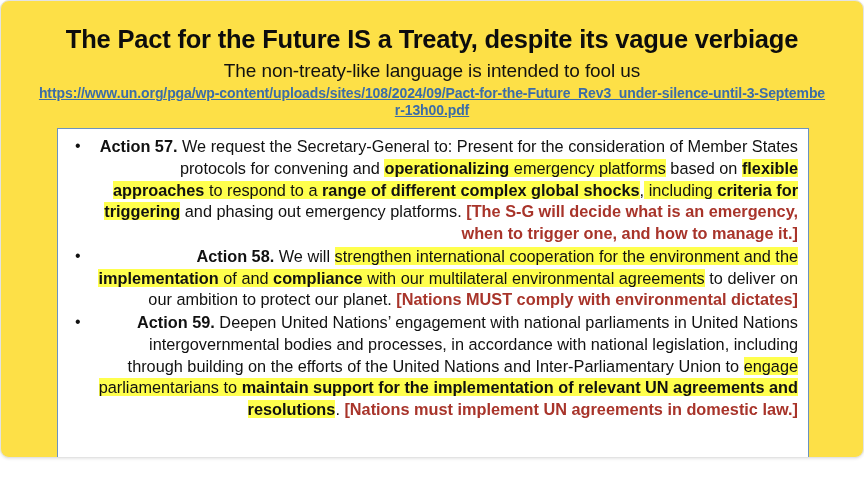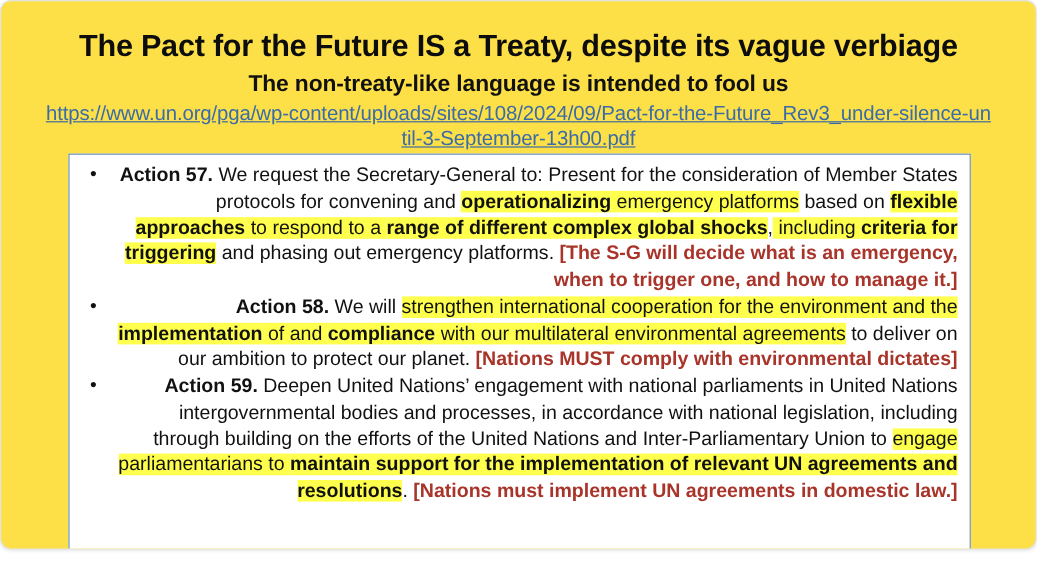--- a/index.html
+++ b/index.html
@@ -35,32 +35,32 @@
   .slide-title {
     font-size: 25.5px;
     font-weight: bold;
     color: #0d0d0d;
     letter-spacing: -0.2px;
     line-height: 1.12;
     margin: 0 18px;
   }
   .slide-subtitle {
     font-size: 19px;
-    font-weight: bold;
+    font-weight: normal;
     color: #111111;
     line-height: 1.15;
     margin: 6px 18px 0 18px;
     letter-spacing: -0.1px;
   }
   .slide-link {
     display: block;
     margin: 4px auto 0 auto;
     width: 790px;
-    font-size: 17px;
-    font-weight: normal;
+    font-size: 14px;
+    font-weight: bold;
     color: #3b6ca8;
     text-decoration: underline;
     line-height: 1.2;
     word-break: break-all;
     cursor: pointer;
     letter-spacing: -0.1px;
   }
 
   
   .content-box {

